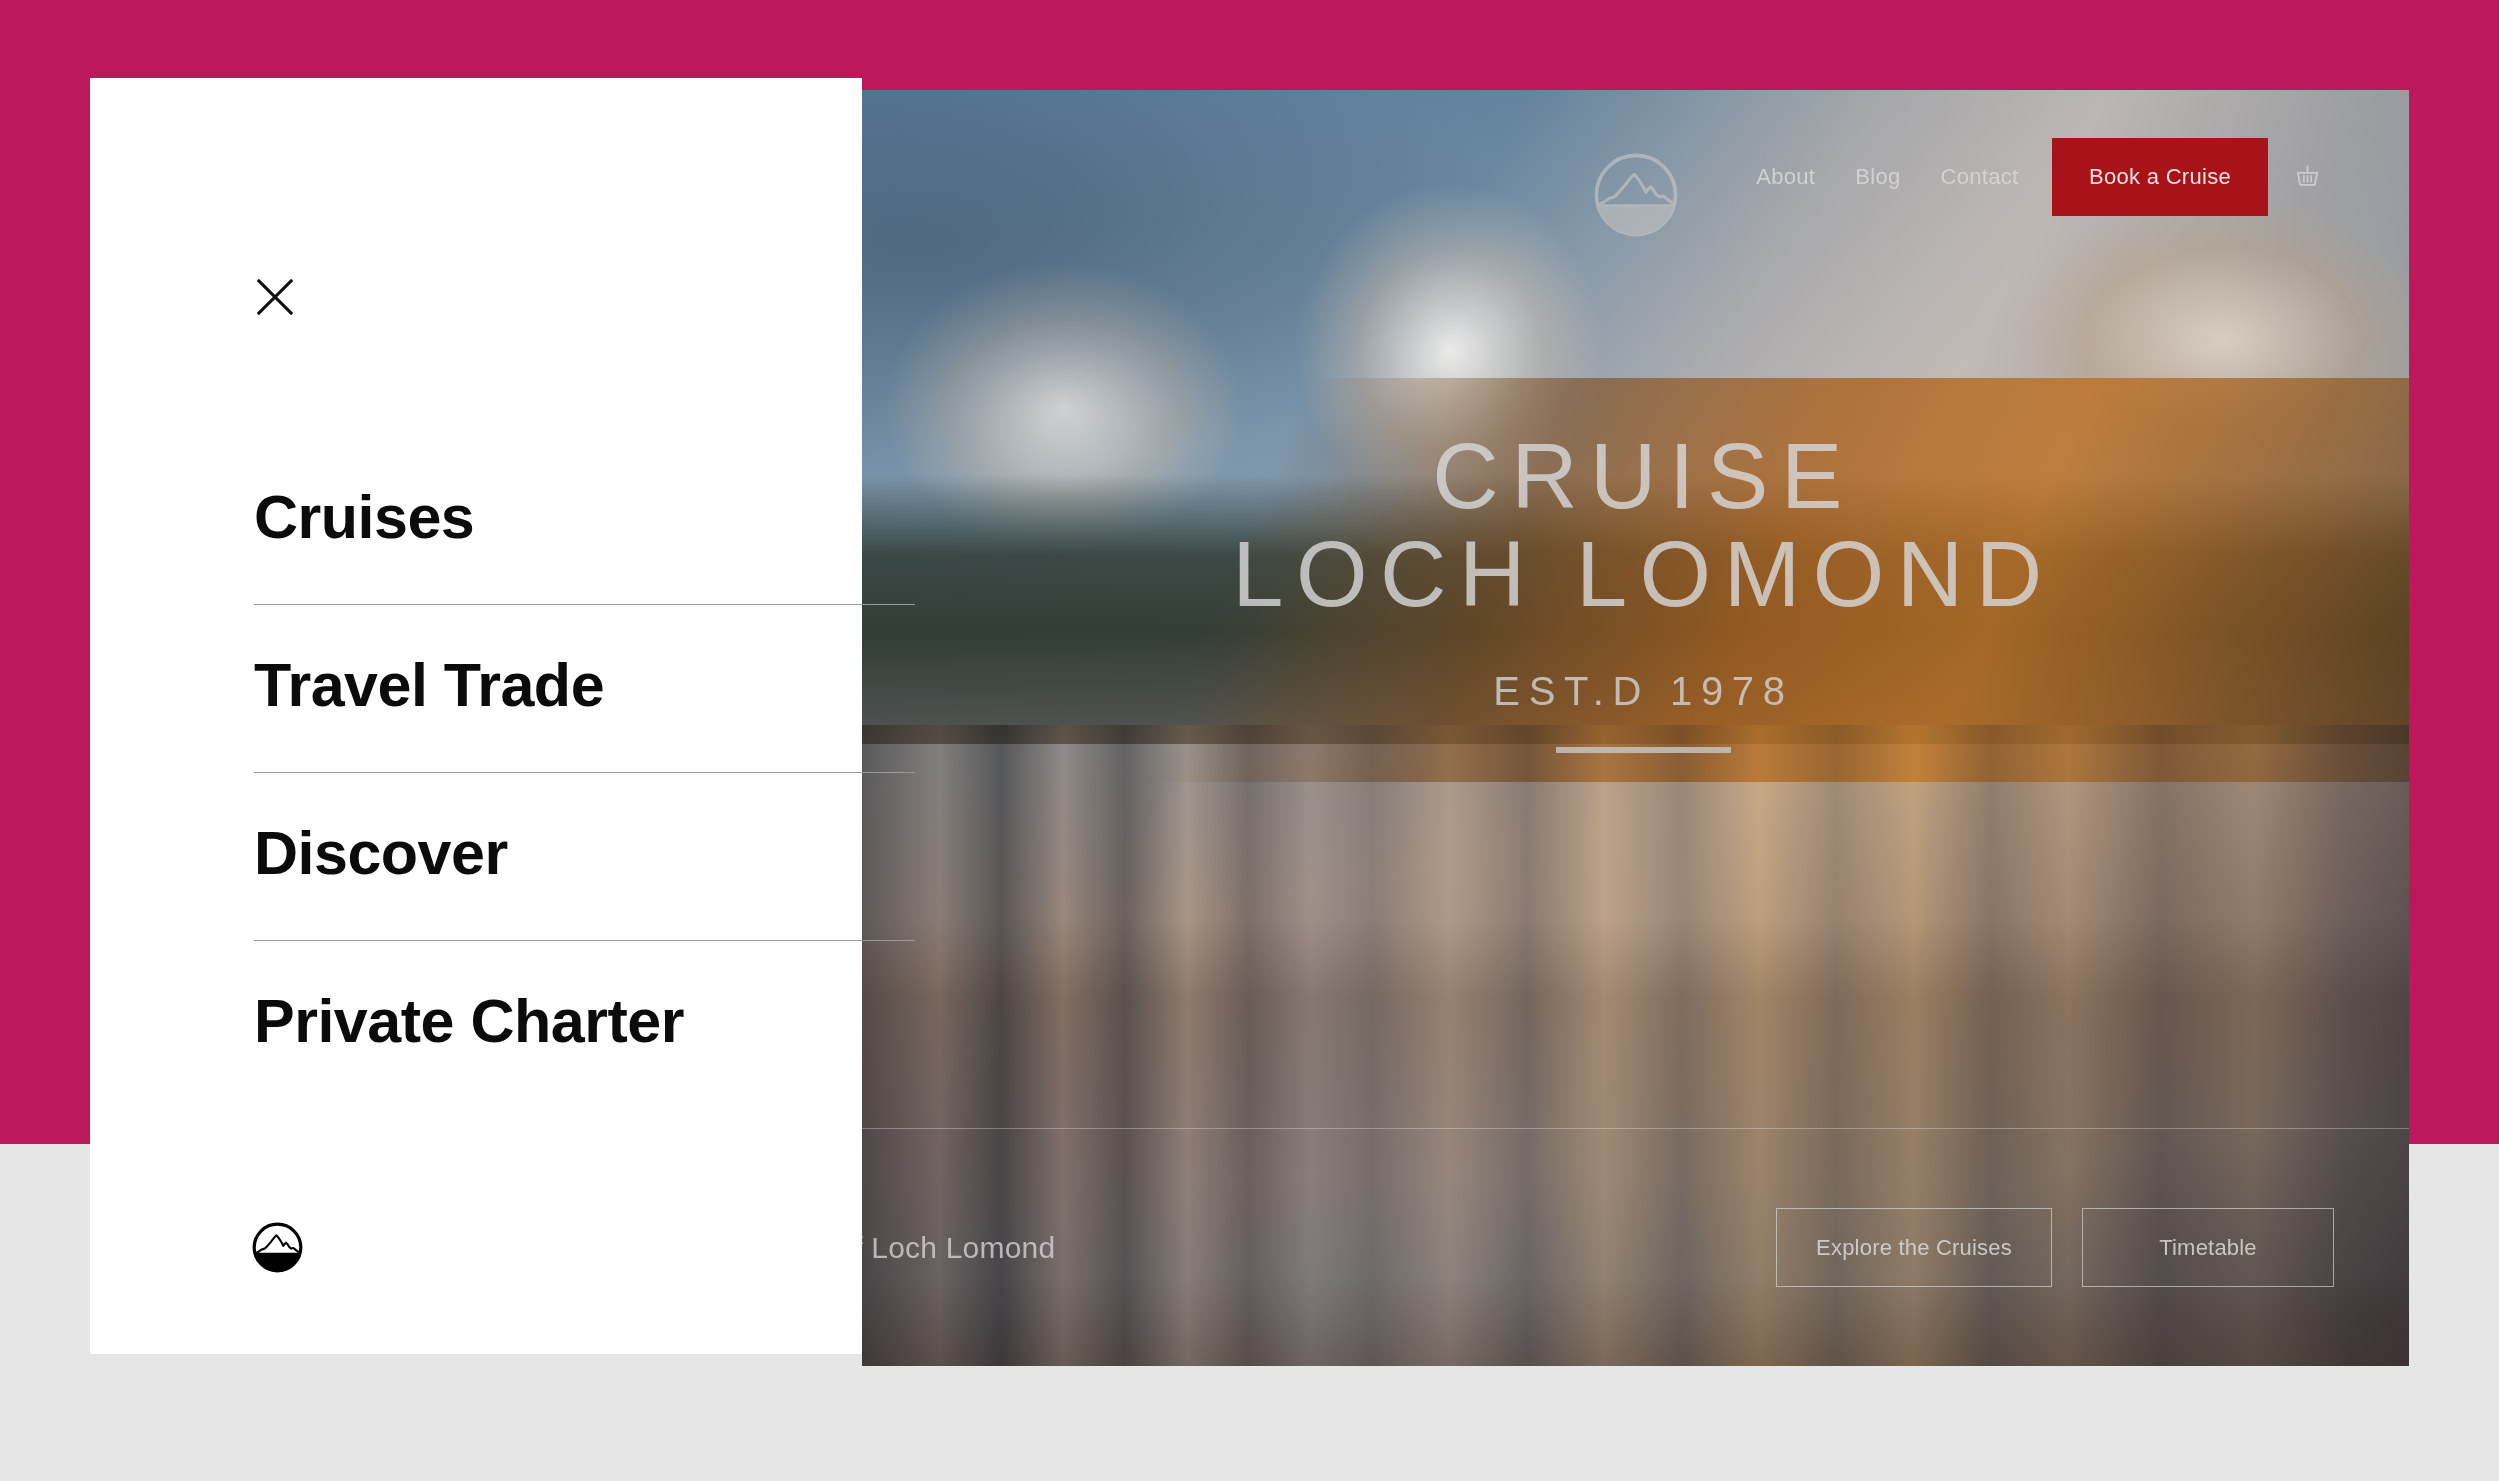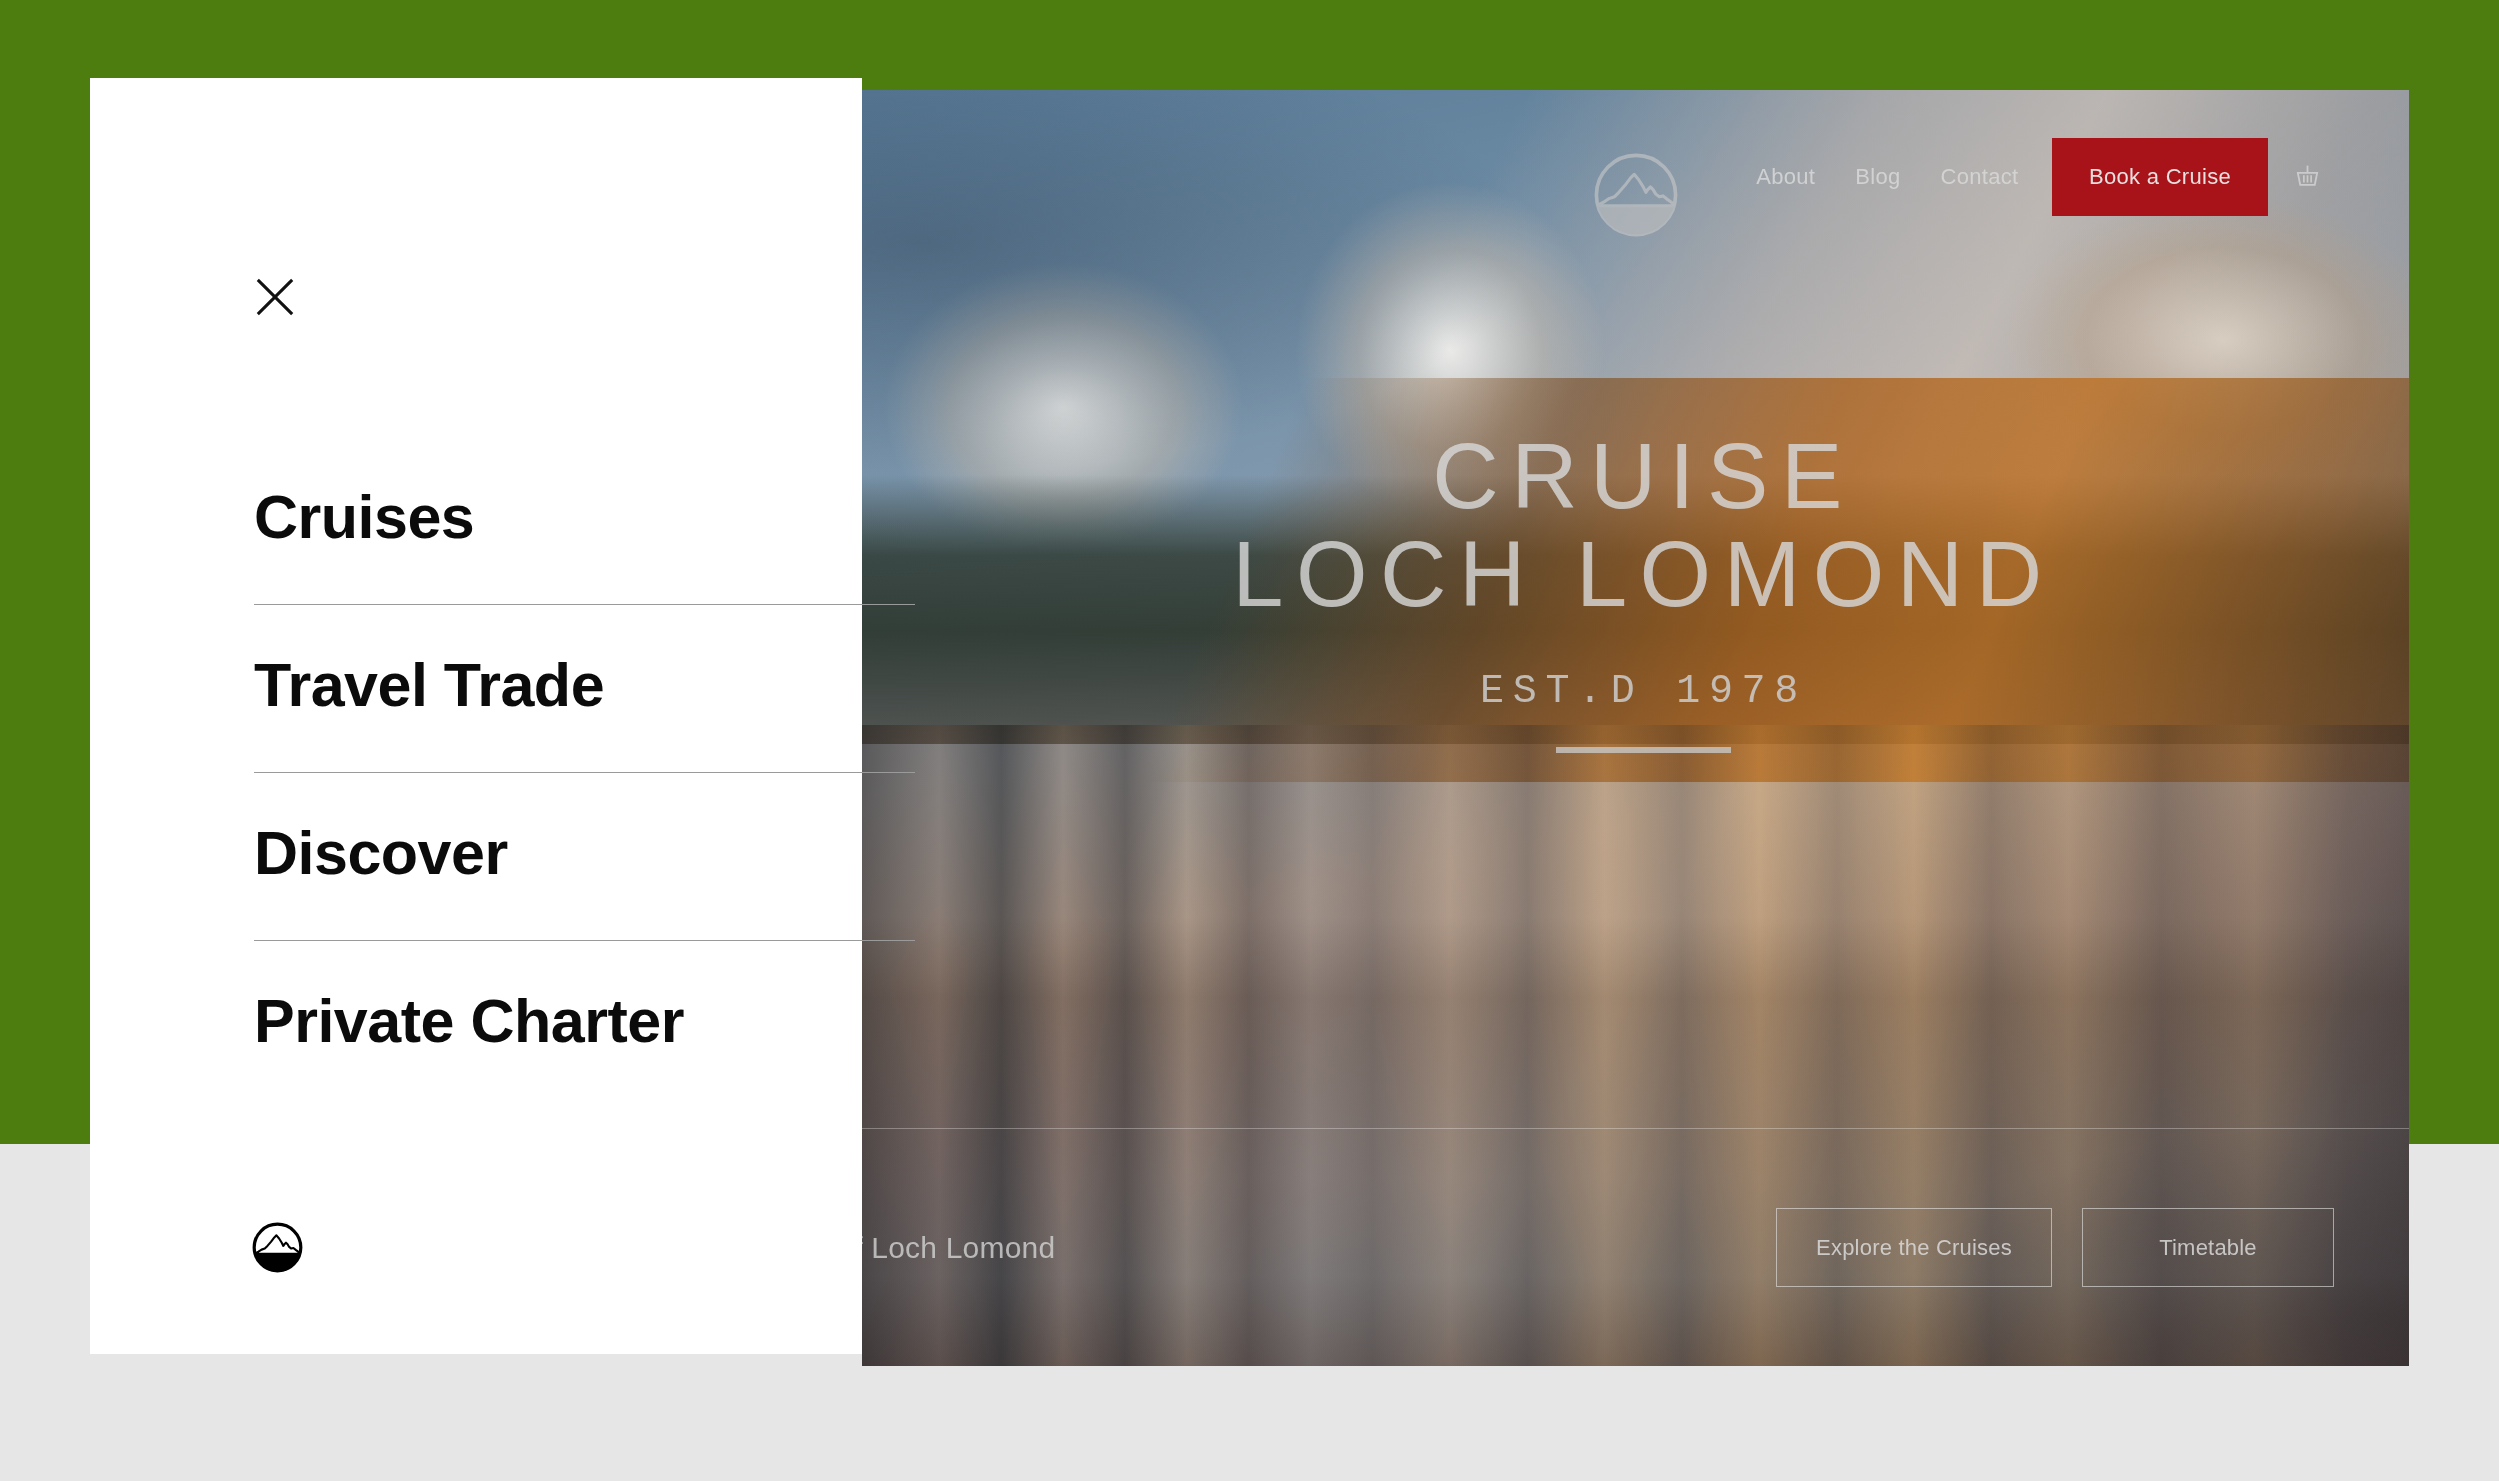--- a/index.html
+++ b/index.html
@@ -11,21 +11,21 @@
     background: #e6e6e6;
     font-family: "Liberation Sans", sans-serif;
     overflow: hidden;
   }
 
   
   #stage {
     position: relative;
     width: 2500px;
     height: 1144px;
-    background: #4d7c0f;
+    background: #be185d;
   }
 
   
   #hero {
     position: absolute;
     left: 862px;
     top: 90px;
     width: 1547px;
     height: 1276px;
     overflow: hidden;
@@ -177,21 +177,20 @@
     line-height: 1.06;
     font-size: 92px;
     white-space: nowrap;
   }
   #hero-estd {
     margin-top: 46px;
     color: rgba(205,205,205,.85);
     font-size: 40px;
     letter-spacing: 8.7px;
     white-space: nowrap;
-    font-family: Liberation Mono, monospace;
   }
   #hero-rule {
     margin: 33px auto 0;
     width: 175px;
     height: 5.8px;
     background: rgba(200,200,200,.8);
   }
 
   
   #hero-bottom {

